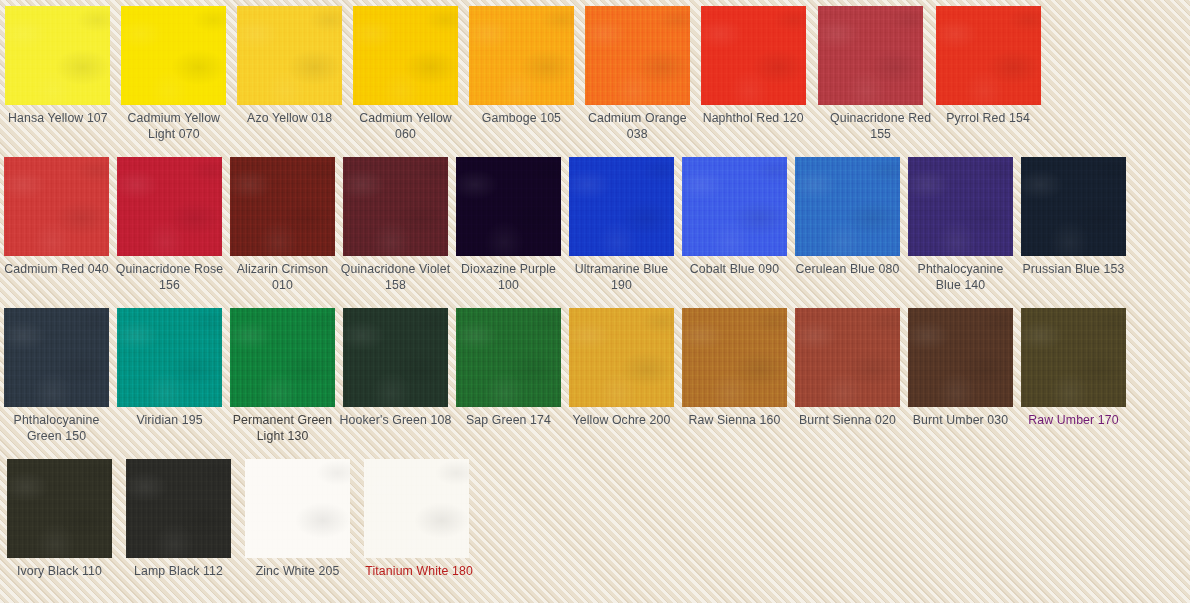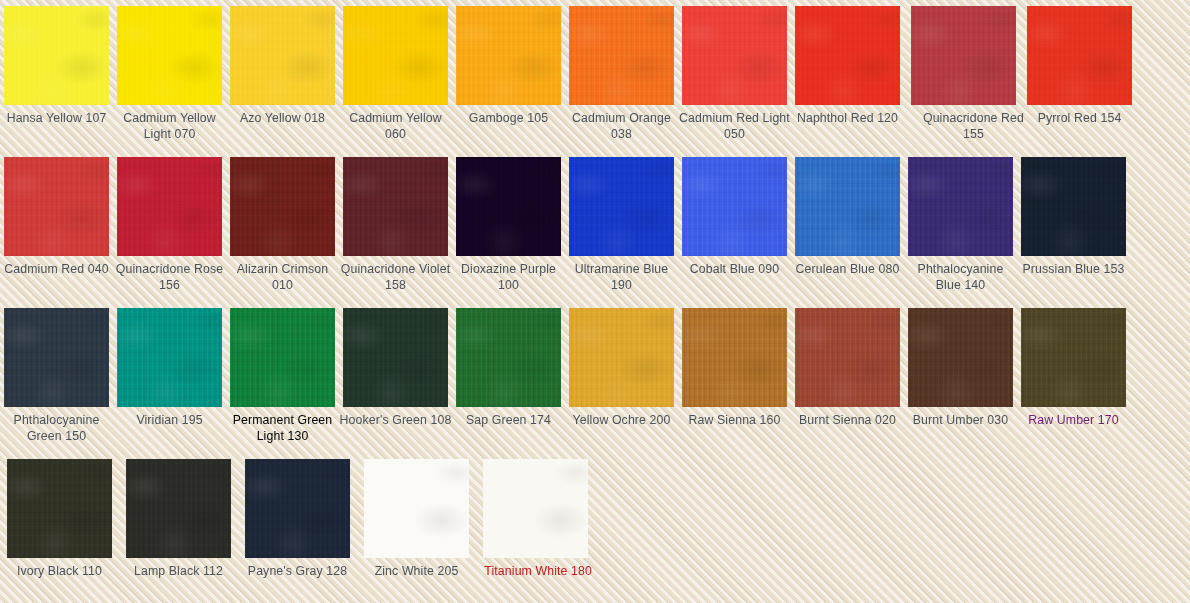--- a/index.html
+++ b/index.html
@@ -152,27 +152,20 @@
         <div class="swatch-label" style="color: rgb(75, 81, 89);">Gamboge 105</div>
       </div>
       <div class="swatch-cell">
         <div class="swatch-chip" style="background-color: rgb(244, 112, 31);">
           <div class="tex"></div>
           <div class="tex2"></div>
         </div>
         <div class="swatch-label" style="color: rgb(75, 81, 89);">Cadmium Orange 038</div>
       </div>
       <div class="swatch-cell">
-        <div class="swatch-chip" style="background-color: rgb(236, 64, 56);">
-          <div class="tex"></div>
-          <div class="tex2"></div>
-        </div>
-        <div class="swatch-label" style="color: rgb(75, 81, 89);">Cadmium Red Light 050</div>
-      </div>
-      <div class="swatch-cell">
         <div class="swatch-chip" style="background-color: rgb(232, 48, 31);">
           <div class="tex"></div>
           <div class="tex2"></div>
         </div>
         <div class="swatch-label" style="color: rgb(75, 81, 89);">Naphthol Red 120</div>
       </div>
       <div class="swatch-cell">
         <div class="swatch-chip" style="background-color: rgb(179, 59, 67);">
           <div class="tex"></div>
           <div class="tex2"></div>
@@ -272,21 +265,21 @@
           <div class="tex"></div>
           <div class="tex2"></div>
         </div>
         <div class="swatch-label" style="color: rgb(75, 81, 89);">Viridian 195</div>
       </div>
       <div class="swatch-cell">
         <div class="swatch-chip" style="background-color: rgb(18, 128, 59);">
           <div class="tex"></div>
           <div class="tex2"></div>
         </div>
-        <div class="swatch-label" style="color: #000000;">Permanent Green Light 130</div>
+        <div class="swatch-label" style="color: #404040;">Permanent Green Light 130</div>
       </div>
       <div class="swatch-cell">
         <div class="swatch-chip" style="background-color: rgb(35, 54, 42);">
           <div class="tex"></div>
           <div class="tex2"></div>
         </div>
         <div class="swatch-label" style="color: rgb(75, 81, 89);">Hooker's Green 108</div>
       </div>
       <div class="swatch-cell">
         <div class="swatch-chip" style="background-color: rgb(34, 108, 46);">
@@ -340,27 +333,20 @@
         <div class="swatch-label" style="color: rgb(75, 81, 89);">Ivory Black 110</div>
       </div>
       <div class="swatch-cell">
         <div class="swatch-chip" style="background-color: rgb(43, 43, 39);">
           <div class="tex"></div>
           <div class="tex2"></div>
         </div>
         <div class="swatch-label" style="color: rgb(75, 81, 89);">Lamp Black 112</div>
       </div>
       <div class="swatch-cell">
-        <div class="swatch-chip" style="background-color: rgb(29, 39, 56);">
-          <div class="tex"></div>
-          <div class="tex2"></div>
-        </div>
-        <div class="swatch-label" style="color: rgb(75, 81, 89);">Payne's Gray 128</div>
-      </div>
-      <div class="swatch-cell">
         <div class="swatch-chip" style="background-color: rgb(252, 250, 246);">
           <div class="tex"></div>
           <div class="tex2"></div>
         </div>
         <div class="swatch-label" style="color: rgb(75, 81, 89);">Zinc White 205</div>
       </div>
       <div class="swatch-cell">
         <div class="swatch-chip" style="background-color: rgb(250, 248, 242);">
           <div class="tex"></div>
           <div class="tex2"></div>

